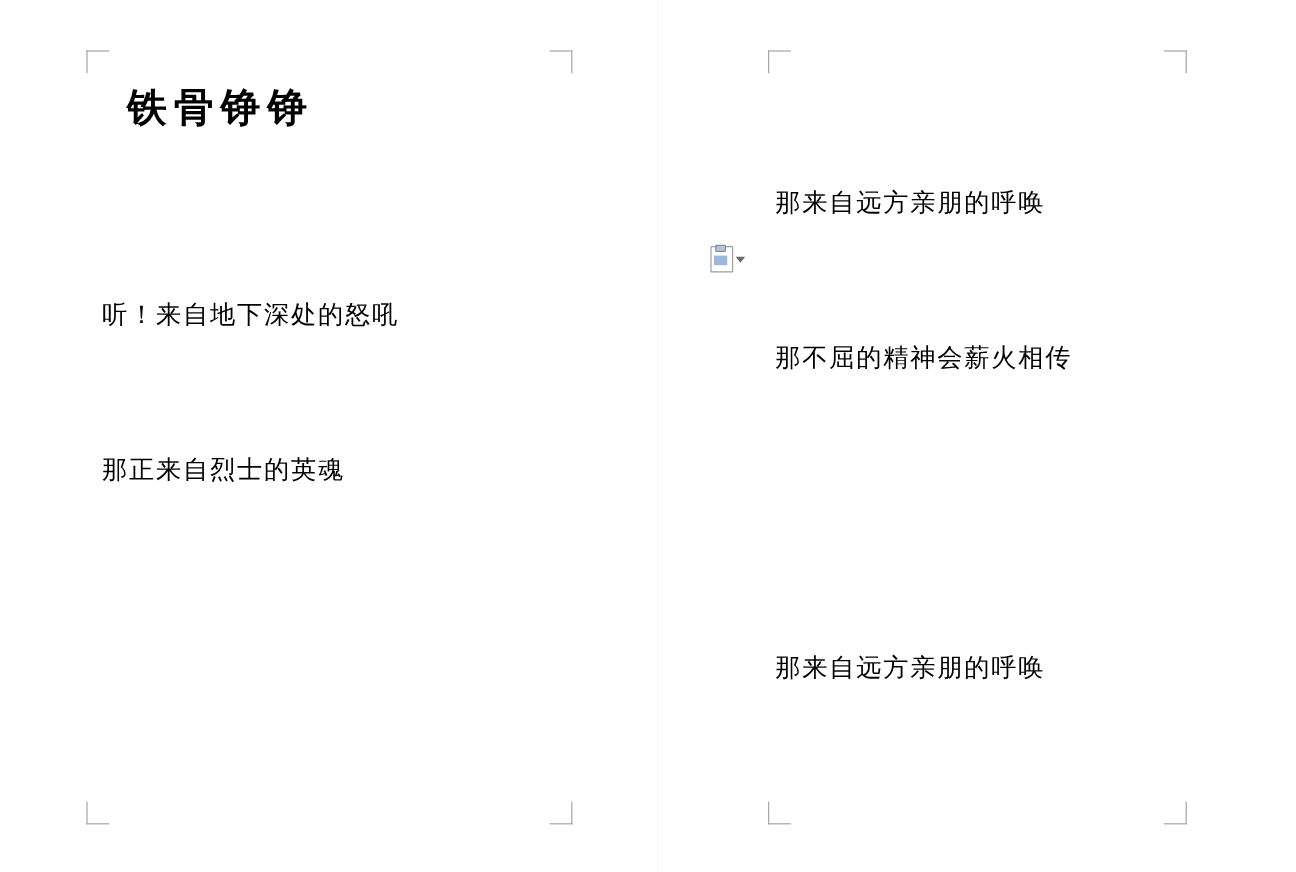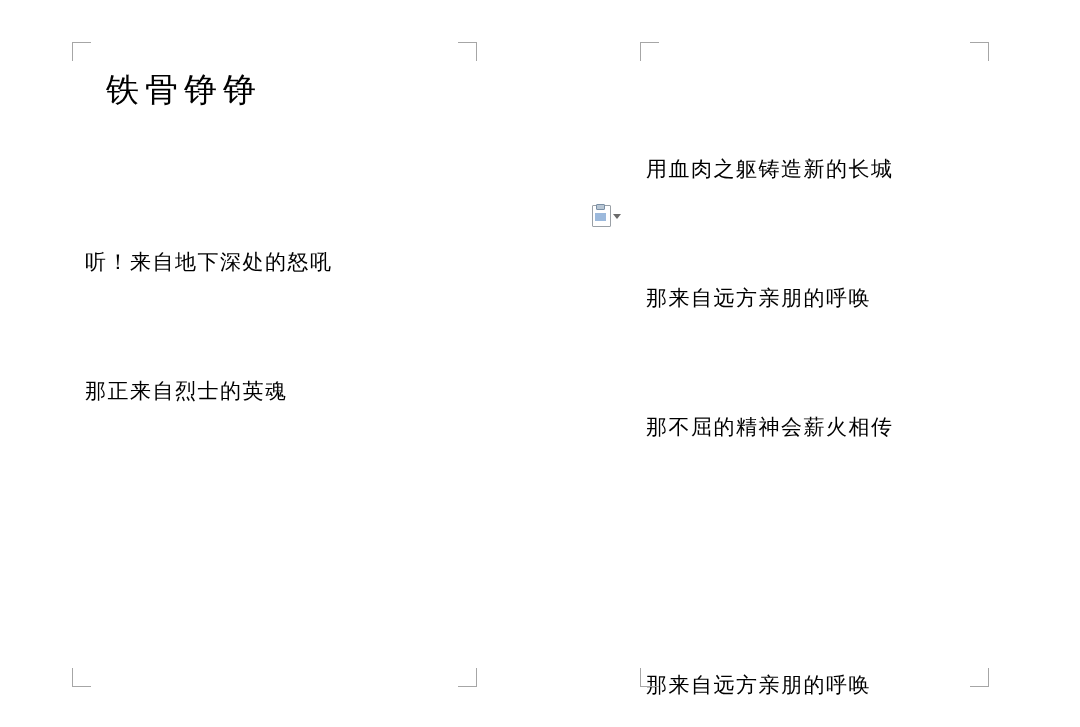--- a/index.html
+++ b/index.html
@@ -51,21 +51,21 @@
   }
   .crop.tl { border-left: 1px solid #a6a6a6; border-top: 1px solid #a6a6a6; }
   .crop.tr { border-right: 1px solid #a6a6a6; border-top: 1px solid #a6a6a6; }
   .crop.bl { border-left: 1px solid #a6a6a6; border-bottom: 1px solid #a6a6a6; }
   .crop.br { border-right: 1px solid #a6a6a6; border-bottom: 1px solid #a6a6a6; }
 
   .doc-title {
     text-align: center;
     font-size: 33px;
     letter-spacing: 6px;
-    font-weight: 400;
+    font-weight: 700;
     margin: 0;
     padding-top: 68px;
     padding-right: 180px;
     font-family: "Liberation Serif", serif;
   }
   .body-text {
     font-size: 21px;
     line-height: 43px;
     letter-spacing: 1.5px;
     white-space: pre-wrap;
@@ -158,21 +158,20 @@
 
   <div class="page-gutter"></div>
 
   <div class="page page-right">
     <div class="crop tl" style="left:92px; top:42px;"></div>
     <div class="crop tr" style="left:422px; top:42px;"></div>
     <div class="crop bl" style="left:92px; top:668px;"></div>
     <div class="crop br" style="left:422px; top:668px;"></div>
 
     <div class="body-text right-body">
-      <div class="line">用血肉之躯铸造新的长城</div>
       <div class="line">那来自远方亲朋的呼唤</div>
       <div class="line">那不屈的精神会薪火相传</div>
       <div class="line blank"></div>
       <div class="line">那来自远方亲朋的呼唤</div>
       
       
       
       
       
       

